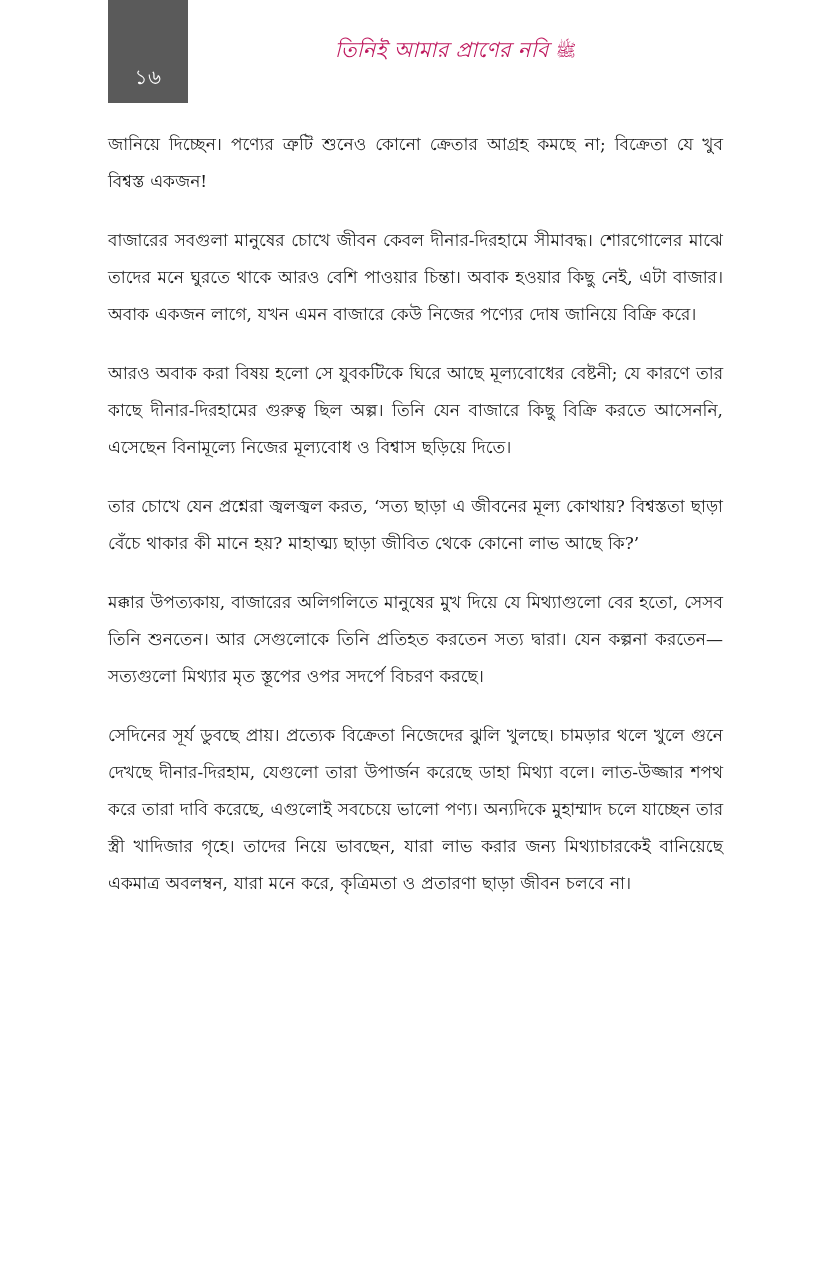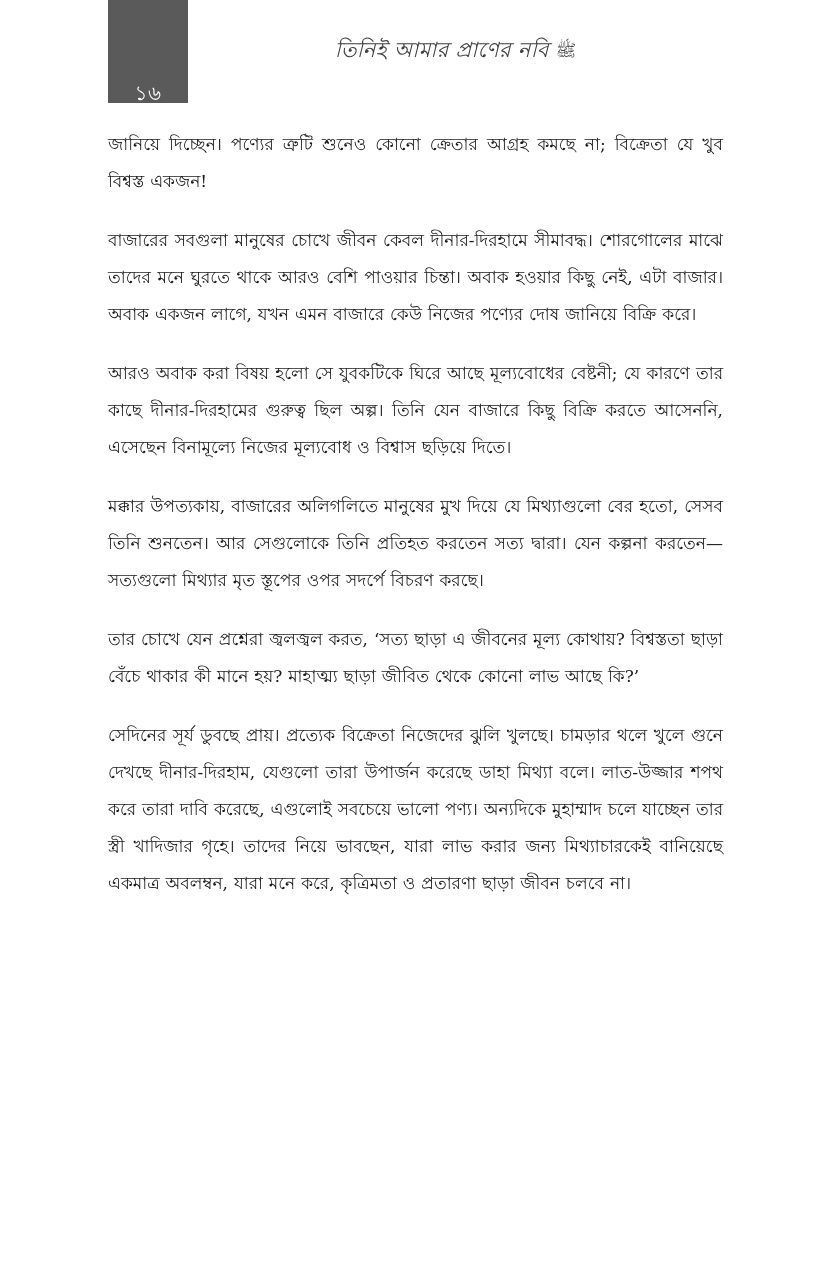--- a/index.html
+++ b/index.html
@@ -36,40 +36,41 @@
     position: absolute;
     left: 108px;
     top: 0;
     width: 80px;
     height: 103px;
     background: #5a5a5a;
     display: flex;
     align-items: flex-end;
     justify-content: center;
     box-sizing: border-box;
+    padding-bottom: 16px;
   }
 
   .folio-number {
     color: #ffffff;
     font-size: 20px;
     line-height: 1;
     font-family: "DejaVu Sans", "Liberation Sans", sans-serif;
     letter-spacing: 0.5px;
   }
 
   .header-title {
     position: absolute;
     left: 188px;
     top: 0;
     width: 535px;
     height: 103px;
     display: flex;
     align-items: center;
     justify-content: center;
-    color: #404040;
+    color: #be185d;
     font-style: italic;
     font-size: 21px;
     letter-spacing: 0.3px;
     font-family: "DejaVu Serif", "Liberation Serif", serif;
     white-space: nowrap;
   }
 
   .header-title .salawat {
     font-size: 17px;
     font-style: normal;
@@ -113,18 +114,18 @@
     <div class="header-title">
       <span>তিনিই আমার প্রাণের নবি</span>
       <span class="salawat">ﷺ</span>
     </div>
   </div>
 
   <div class="body-column">
     <p class="para">জানিয়ে দিচ্ছেন। পণ্যের ত্রুটি শুনেও কোনো ক্রেতার আগ্রহ কমছে না; বিক্রেতা যে খুব বিশ্বস্ত একজন!</p>
     <p class="para">বাজারের সবগুলা মানুষের চোখে জীবন কেবল দীনার-দিরহামে সীমাবদ্ধ। শোরগোলের মাঝে তাদের মনে ঘুরতে থাকে আরও বেশি পাওয়ার চিন্তা। অবাক হওয়ার কিছু নেই, এটা বাজার। অবাক একজন লাগে, যখন এমন বাজারে কেউ নিজের পণ্যের দোষ জানিয়ে বিক্রি করে।</p>
     <p class="para">আরও অবাক করা বিষয় হলো সে যুবকটিকে ঘিরে আছে মূল্যবোধের বেষ্টনী; যে কারণে তার কাছে দীনার-দিরহামের গুরুত্ব ছিল অল্প। তিনি যেন বাজারে কিছু বিক্রি করতে আসেননি, এসেছেন বিনামূল্যে নিজের মূল্যবোধ ও বিশ্বাস ছড়িয়ে দিতে।</p>
+    <p class="para">তার চোখে যেন প্রশ্নেরা জ্বলজ্বল করত, ‘সত্য ছাড়া এ জীবনের মূল্য কোথায়? বিশ্বস্ততা ছাড়া বেঁচে থাকার কী মানে হয়? মাহাত্ম্য ছাড়া জীবিত থেকে কোনো লাভ আছে কি?’</p>
     <p class="para">মক্কার উপত্যকায়, বাজারের অলিগলিতে মানুষের মুখ দিয়ে যে মিথ্যাগুলো বের হতো, সেসব তিনি শুনতেন। আর সেগুলোকে তিনি প্রতিহত করতেন সত্য দ্বারা। যেন কল্পনা করতেন—সত্যগুলো মিথ্যার মৃত স্তূপের ওপর সদর্পে বিচরণ করছে।</p>
-    <p class="para">তার চোখে যেন প্রশ্নেরা জ্বলজ্বল করত, ‘সত্য ছাড়া এ জীবনের মূল্য কোথায়? বিশ্বস্ততা ছাড়া বেঁচে থাকার কী মানে হয়? মাহাত্ম্য ছাড়া জীবিত থেকে কোনো লাভ আছে কি?’</p>
     <p class="para">সেদিনের সূর্য ডুবছে প্রায়। প্রত্যেক বিক্রেতা নিজেদের ঝুলি খুলছে। চামড়ার থলে খুলে গুনে দেখছে দীনার-দিরহাম, যেগুলো তারা উপার্জন করেছে ডাহা মিথ্যা বলে। লাত-উজ্জার শপথ করে তারা দাবি করেছে, এগুলোই সবচেয়ে ভালো পণ্য। অন্যদিকে মুহাম্মাদ চলে যাচ্ছেন তার স্ত্রী খাদিজার গৃহে। তাদের নিয়ে ভাবছেন, যারা লাভ করার জন্য মিথ্যাচারকেই বানিয়েছে একমাত্র অবলম্বন, যারা মনে করে, কৃত্রিমতা ও প্রতারণা ছাড়া জীবন চলবে না।</p>
   </div>
 
 </div>
 
 </body></html>

